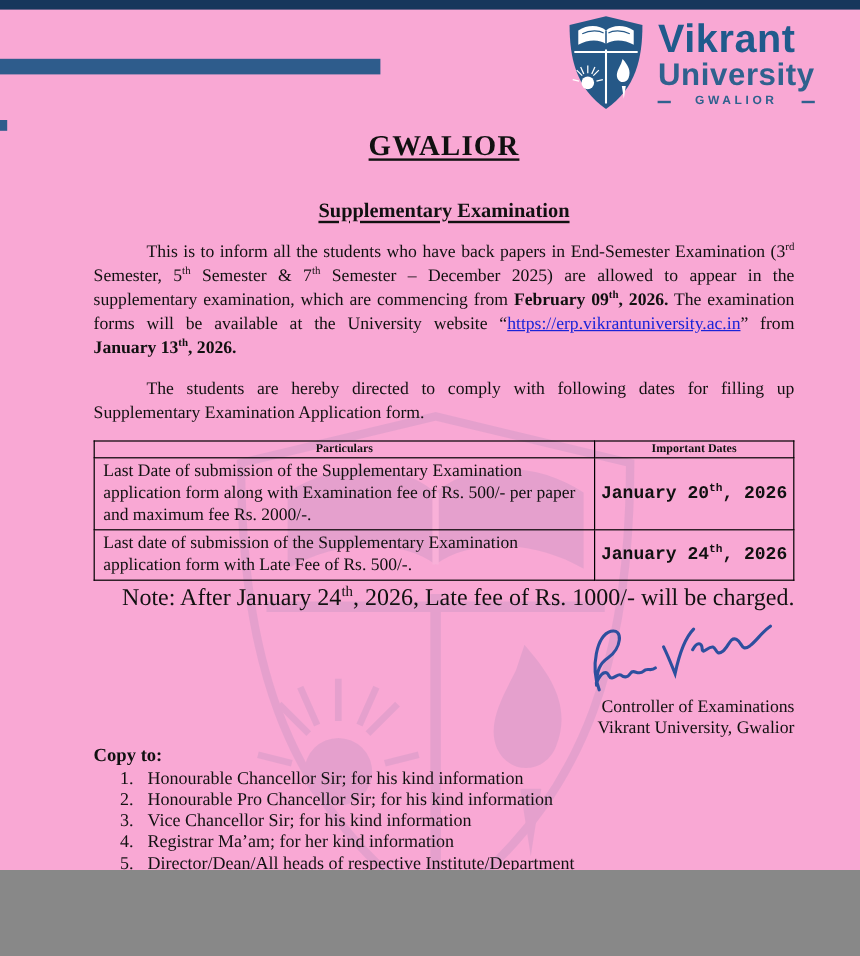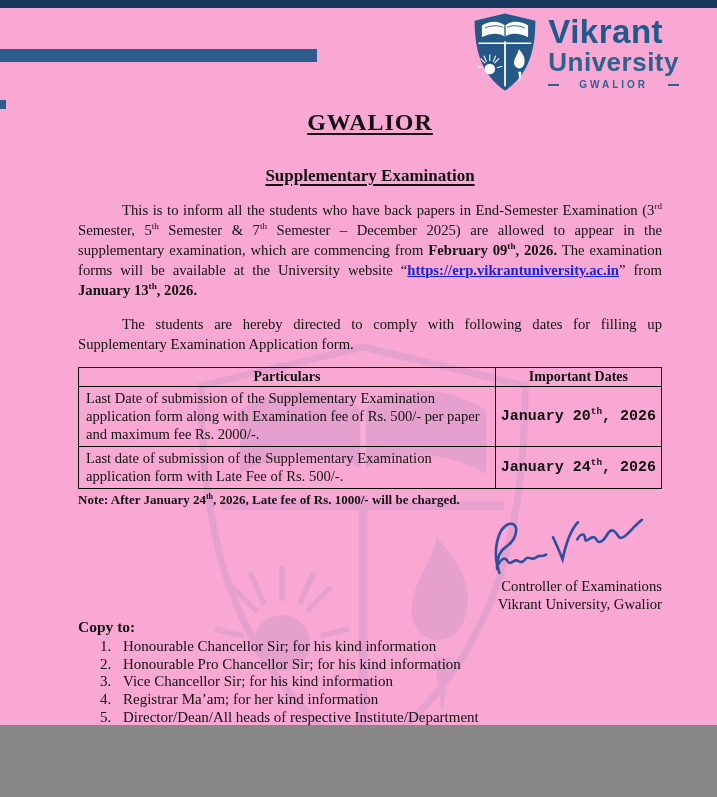--- a/index.html
+++ b/index.html
@@ -36,30 +36,30 @@
              padding-left:10px; padding-right:12px; }
   sup { font-size:.62em; vertical-align:super; line-height:0; }
 
   .notice-title { text-align:center; margin:5px 0 0 0; font-size:24px; font-weight:bold; letter-spacing:1px; }
   .notice-title span { text-decoration:underline; text-decoration-thickness:2px; text-underline-offset:3px; }
 
   .sub-title { text-align:center; margin:30px 0 0 0; font-size:17px; font-weight:bold; }
   .sub-title span { text-decoration:underline; text-decoration-thickness:1.5px; text-underline-offset:3px; }
 
   .body-text { margin:14px 0 0 0; font-size:14.7px; line-height:20px; text-align:justify; text-indent:44px; }
-  .link { color:#1a23d8; font-weight:bold; text-decoration:underline; cursor:pointer; }
+  .link { color:#1a23d8; font-weight:normal; text-decoration:underline; cursor:pointer; }
 
   
   table.dates { width:100%; border-collapse:collapse; margin-top:13px; background:transparent; }
   table.dates th, table.dates td { border:1.6px solid #000; }
-  table.dates th { font-size:14px; font-weight:bold; text-align:center; padding:1px 2px; }
+  table.dates th { font-size:10px; font-weight:bold; text-align:center; padding:1px 2px; }
   td.particulars { font-size:14.6px; line-height:18px; padding:2px 6px 3px 7px; width:71.5%; }
   td.date-cell { text-align:center; font-weight:bold; font-size:15px; white-space:nowrap; padding:0 0;font-family:Liberation Mono, monospace; }
 
-  .note-line { margin:3px 0 0 0; font-weight:bold; font-size:13px; }
+  .note-line { margin:3px 0 0 0; font-weight:normal; font-size:20px;text-align:right; }
 
   
   .sig-block { margin-top:6px; text-align:right; }
   .sig-svg { width:175px; height:60px; margin-right:6px; transform:rotate(-4deg); }
   .sig-title, .sig-org { font-size:14.7px; line-height:17.5px; }
 
   
   .copy-label { margin-top:5px; font-weight:bold; font-size:15.5px; }
   ol.copy-list { list-style:none; margin:2px 0 0 0; padding:0; counter-reset:item; }
   ol.copy-list li { position:relative; counter-increment:item; font-size:15px; line-height:17.7px;

